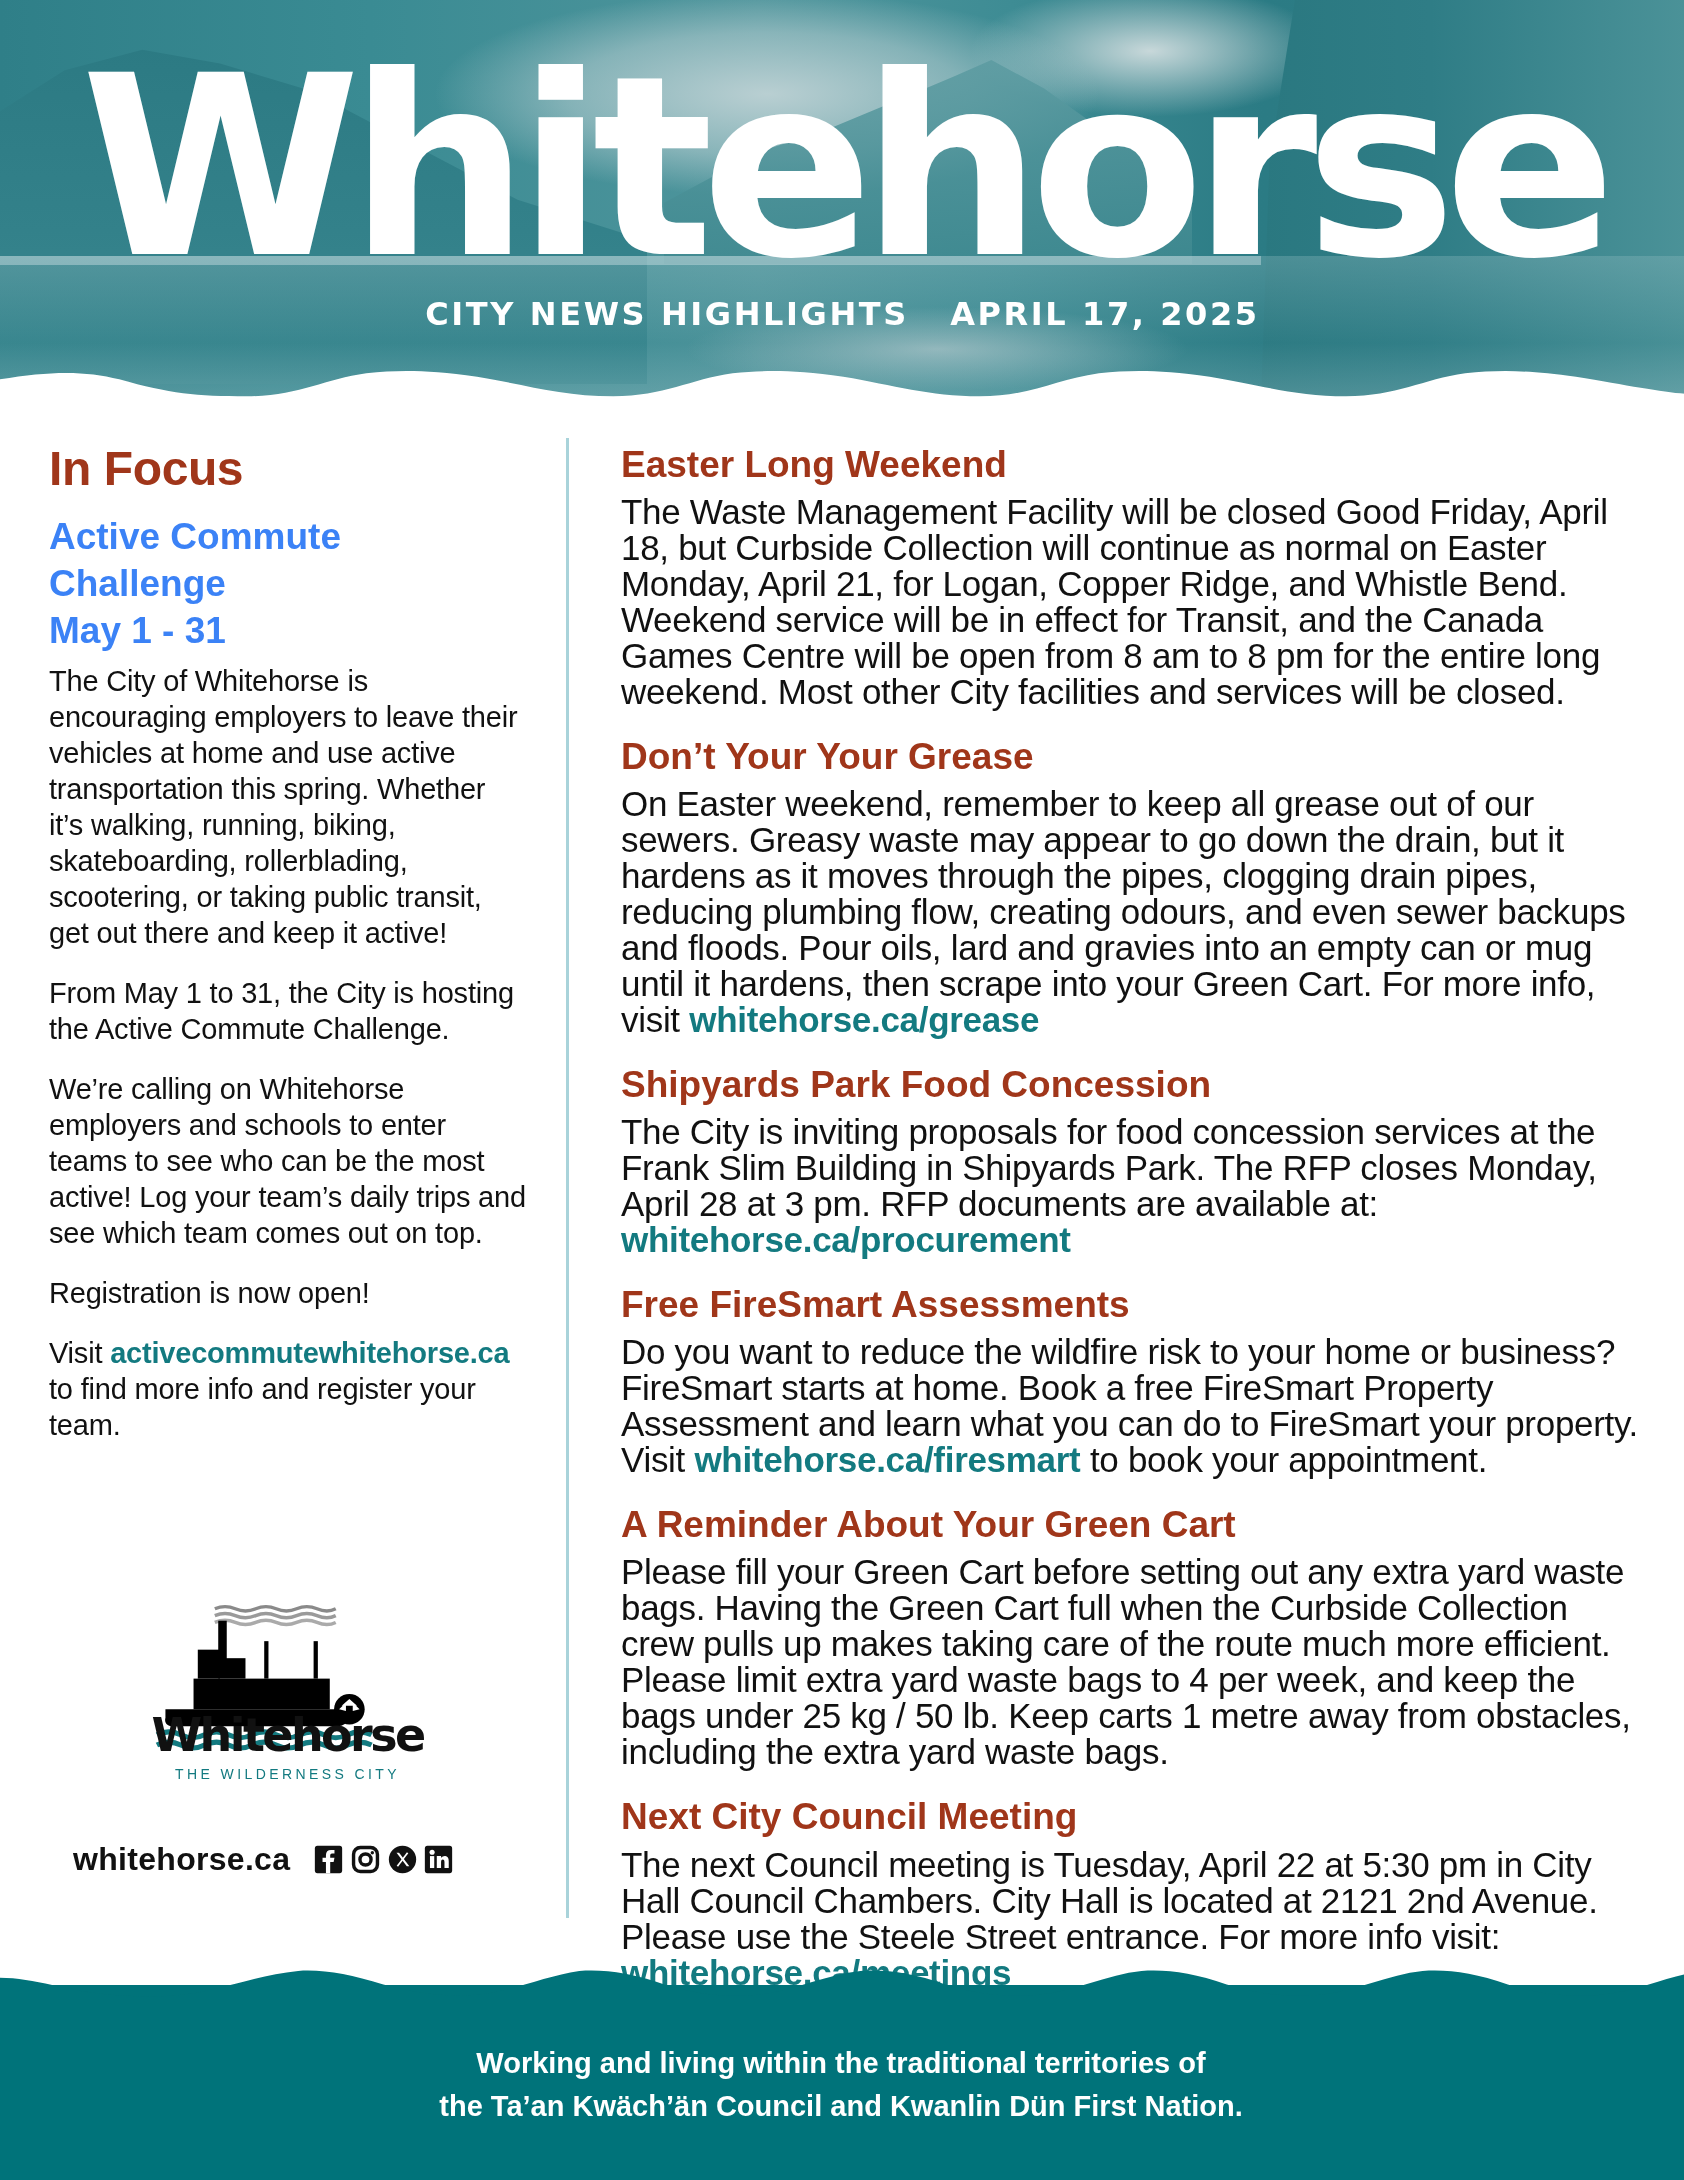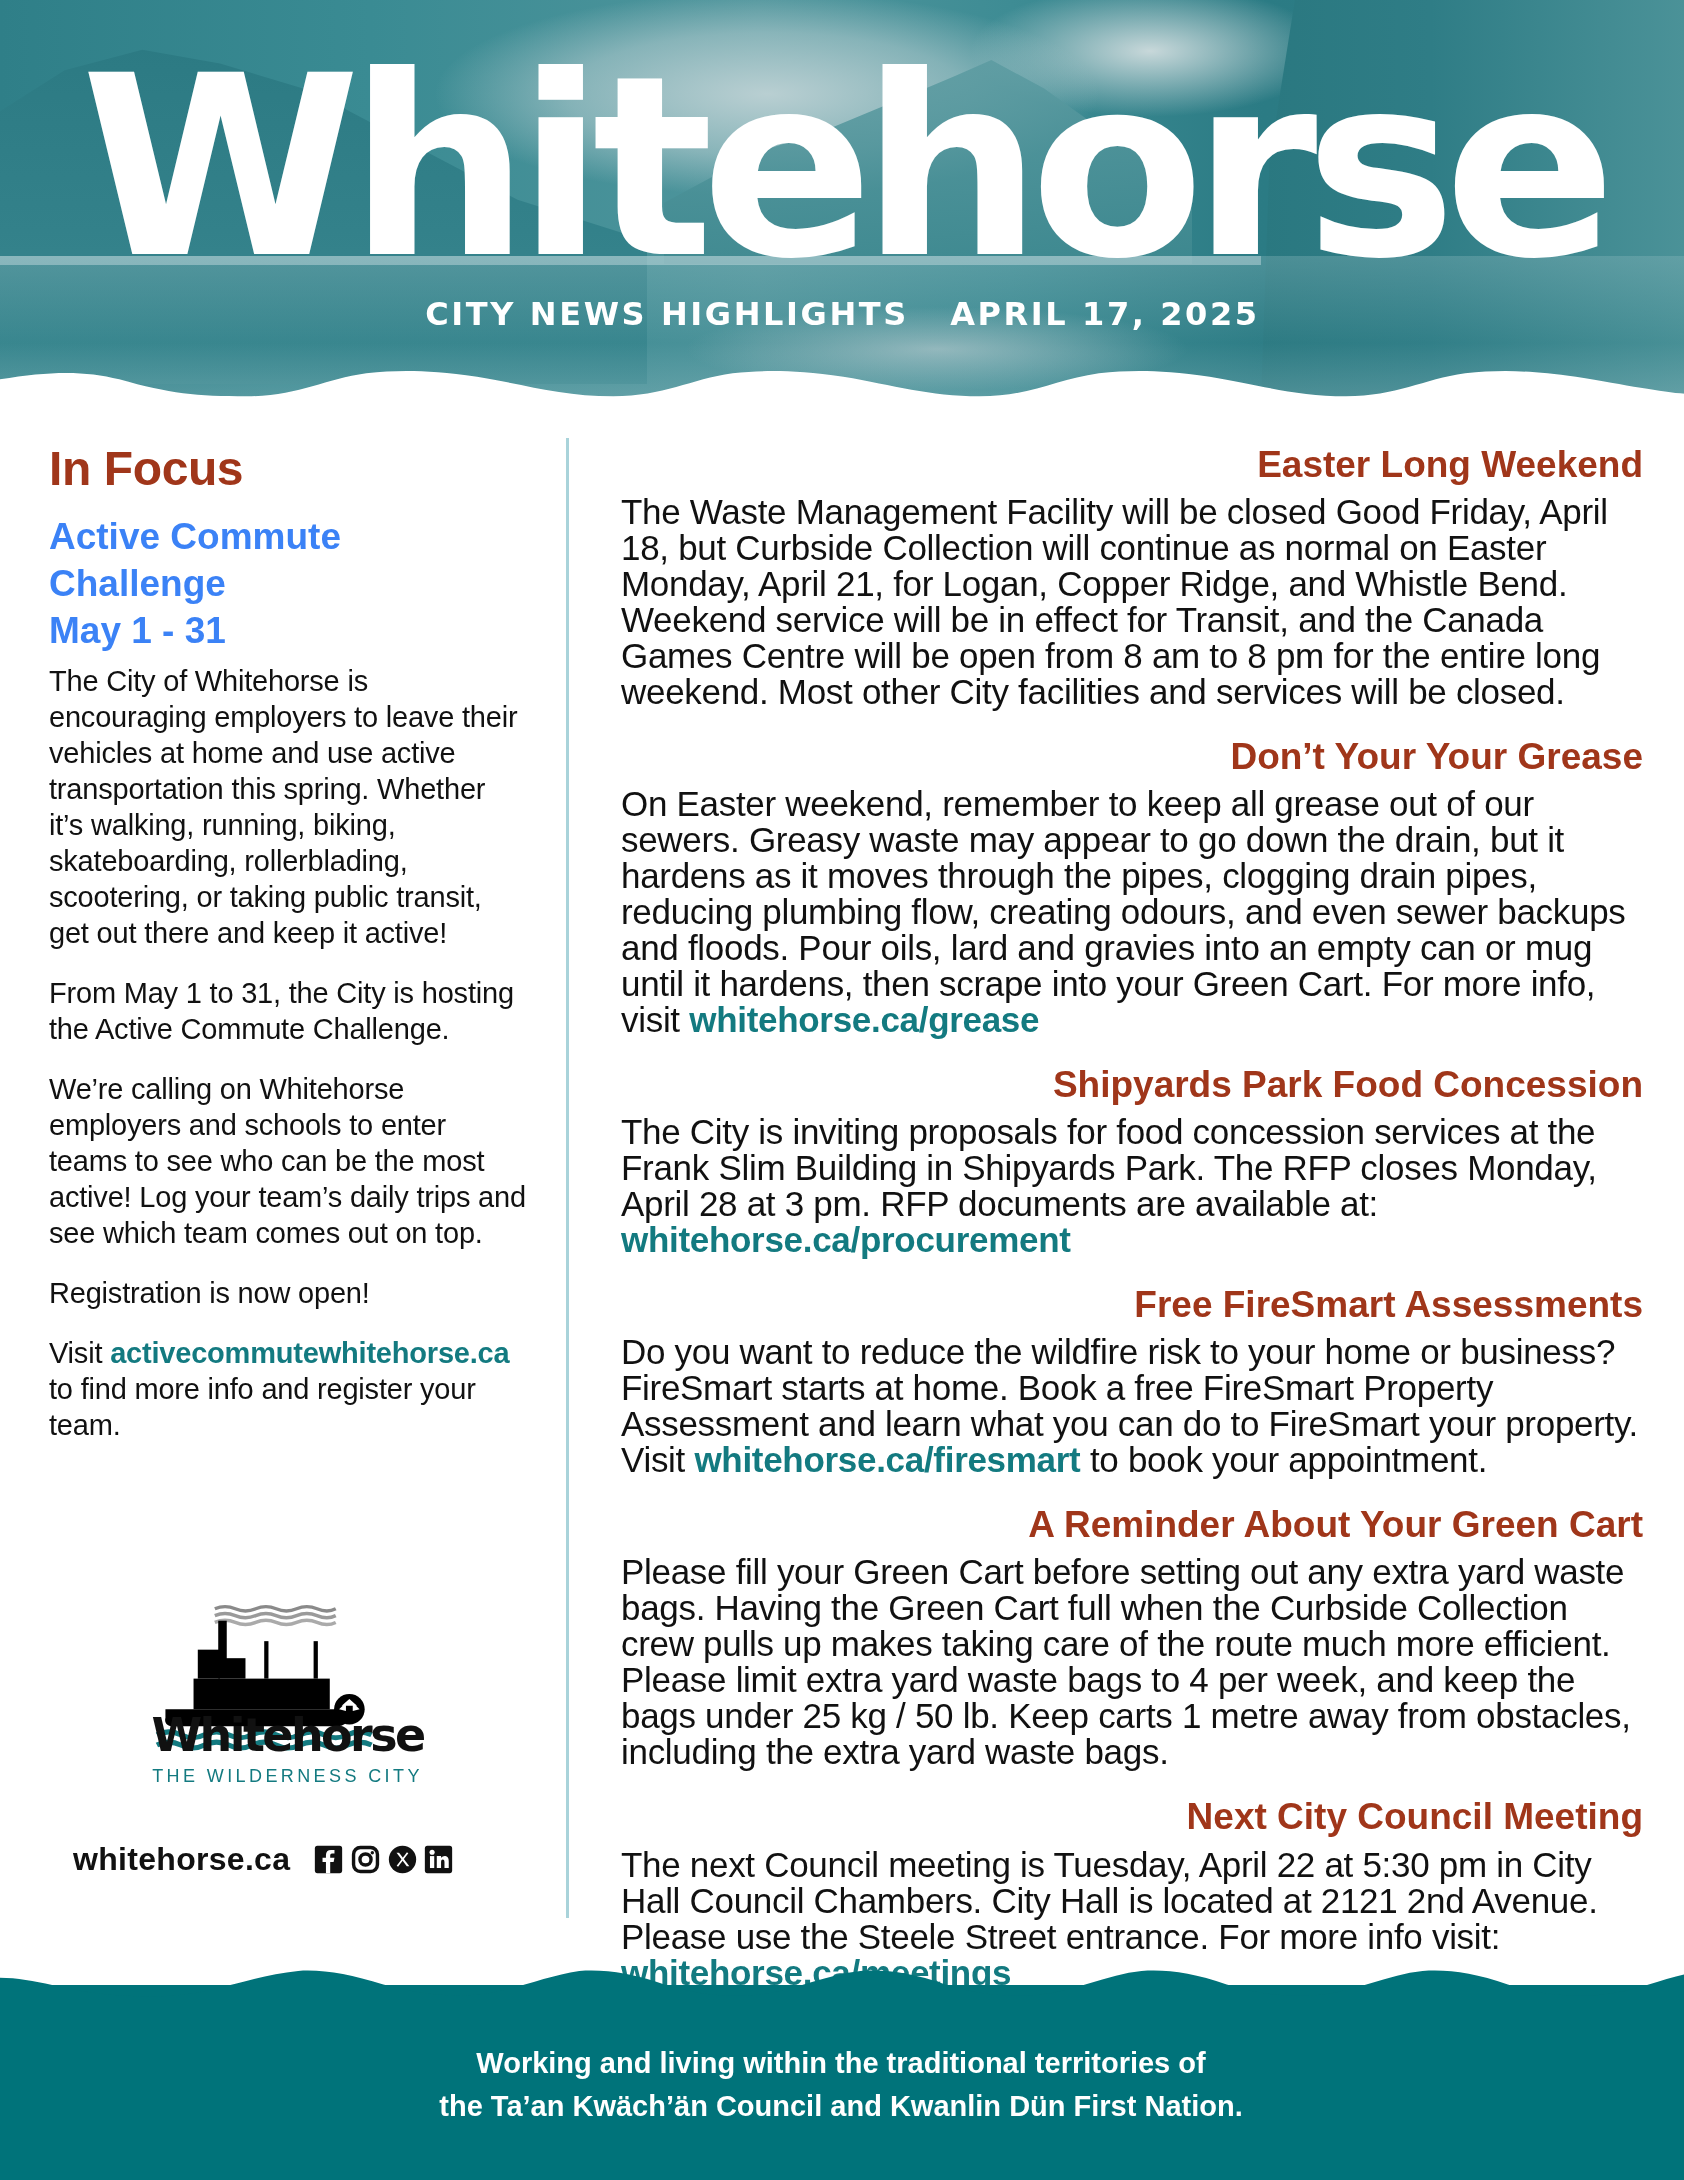--- a/index.html
+++ b/index.html
@@ -69,34 +69,34 @@
     font-family: "Liberation Sans", sans-serif; font-size: 29px; line-height: 36px;
     color: #111; letter-spacing: -0.2px;
   }
   .left-col p.body { margin-top: 24px; }
   .left-col p.body:first-of-type { margin-top: 8.5px; }
   a.link, span.link { color: #137a80; font-weight: bold; text-decoration: none; }
 
   .section { margin-bottom: 22px; }
   .section h2 {
     font-family: "Liberation Sans", sans-serif; font-weight: bold;
-    font-size: 37px; color: #a0361a; line-height: 49px; margin-bottom: 5.1px; text-align: right;
+    font-size: 37px; color: #a0361a; line-height: 49px; margin-bottom: 5.1px;
   }
   .right-col p.body { font-size: 35px; letter-spacing: -0.3px; }
 
   
   .logo { position: absolute; left: 145px; top: 1600px; width: 281px; height: 193px; }
   .logo-word {
     position: absolute; left: 147px; top: 1712px; width: 281px; text-align: center;
     font-family: "DejaVu Sans", sans-serif; font-weight: bold; font-size: 46px;
     letter-spacing: -2.6px; color: #111; line-height: 1;
   }
   .logo-tag {
     position: absolute; left: 147px; top: 1767px; width: 281px; text-align: center;
-    font-family: "Liberation Sans", sans-serif; font-size: 18px; letter-spacing: 3.4px;
+    font-family: "Liberation Sans", sans-serif; font-size: 14px; letter-spacing: 3.4px;
     color: #137a80; line-height: 1;
   }
   .site-row { position: absolute; left: 73px; top: 1838px; height: 43px; display: flex; align-items: center; }
   .site-url {
     font-family: "Liberation Sans", sans-serif; font-weight: bold; font-size: 32px;
     color: #111; margin-right: 24px; letter-spacing: 0.3px;
   }
   .social { display: flex; gap: 7.7px; align-items: center; }
   .social svg { width: 29px; height: 29px; display: block; }
 

